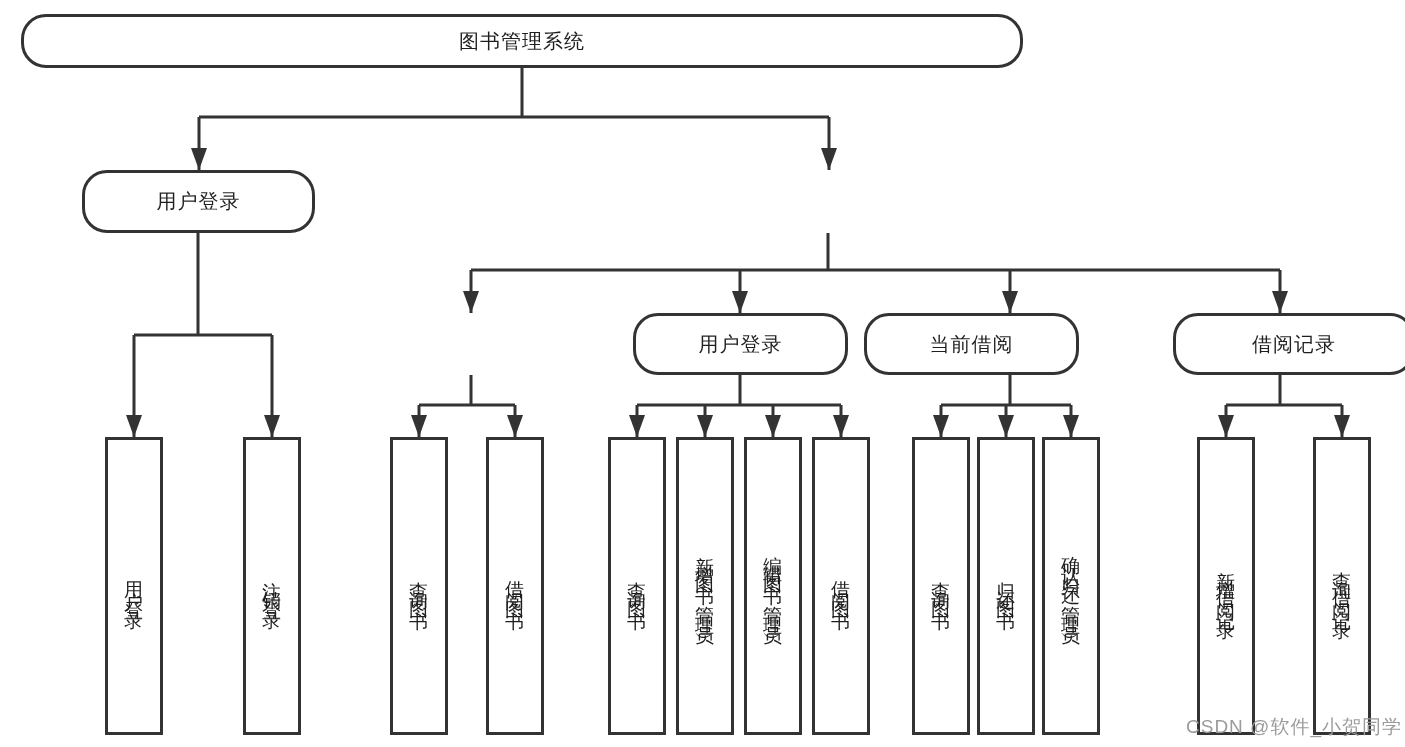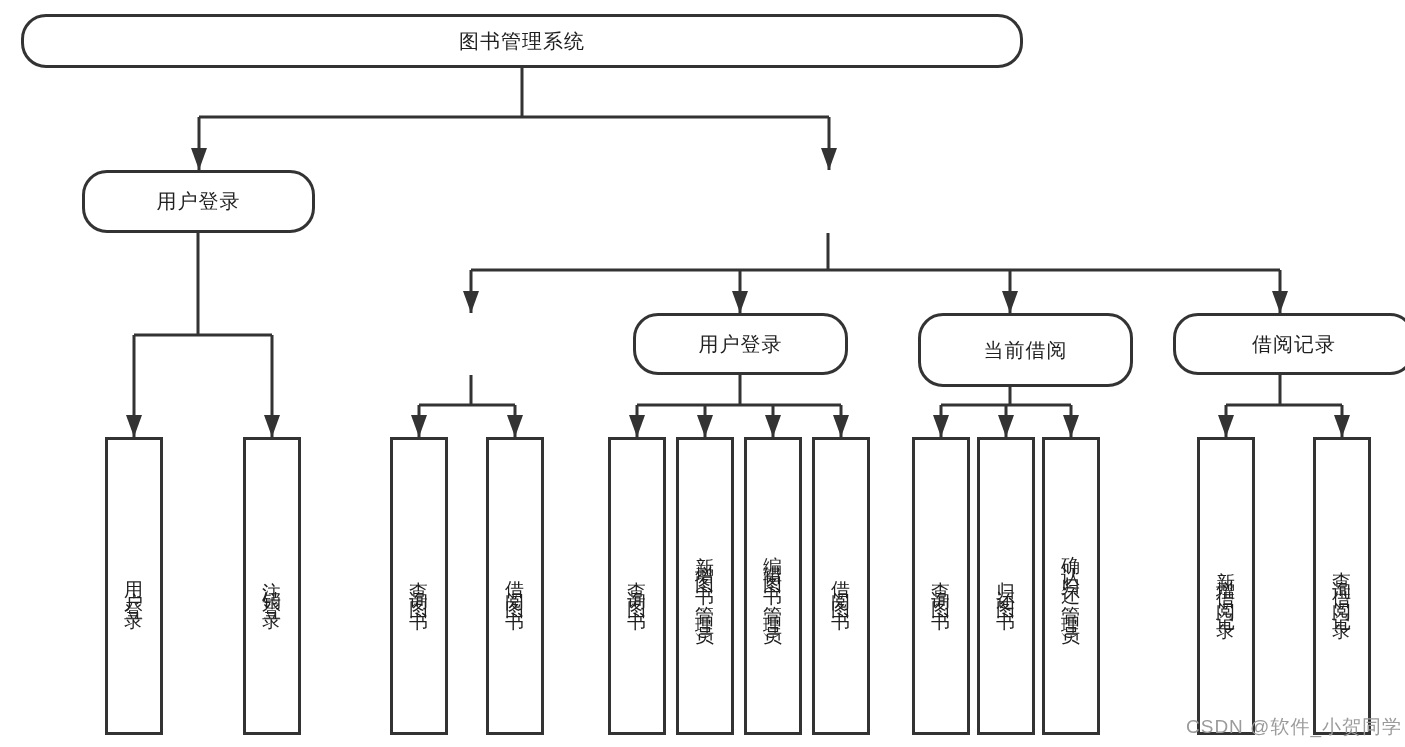--- a/index.html
+++ b/index.html
@@ -74,21 +74,21 @@
       <polygon points="1218,415 1234,415 1226,437"></polygon>
       <polygon points="1334,415 1350,415 1342,437"></polygon>
     </g>
   </svg>
 
   <div class="node hbox" style="left:21px;top:14px;width:1002px;height:54px">图书管理系统</div>
 
   <div class="node hbox" style="left:82px;top:170px;width:233px;height:63px">用户登录</div>
 
   <div class="node hbox" style="left:633px;top:313px;width:215px;height:62px">用户登录</div>
-  <div class="node hbox" style="left:918px;top:313px;width:215px;height:74px">当前借阅</div>
+  <div class="node hbox" style="left:864px;top:313px;width:215px;height:62px">当前借阅</div>
   <div class="node hbox" style="left:1173px;top:313px;width:242px;height:62px">借阅记录</div>
 
   <div class="node vbox" style="left:105px;top:437px">
     <span class="vtext">用户登录</span>
   </div>
   <div class="node vbox" style="left:243px;top:437px">
     <span class="vtext">注销登录</span>
   </div>
   <div class="node vbox" style="left:390px;top:437px">
     <span class="vtext">查询图书</span>

